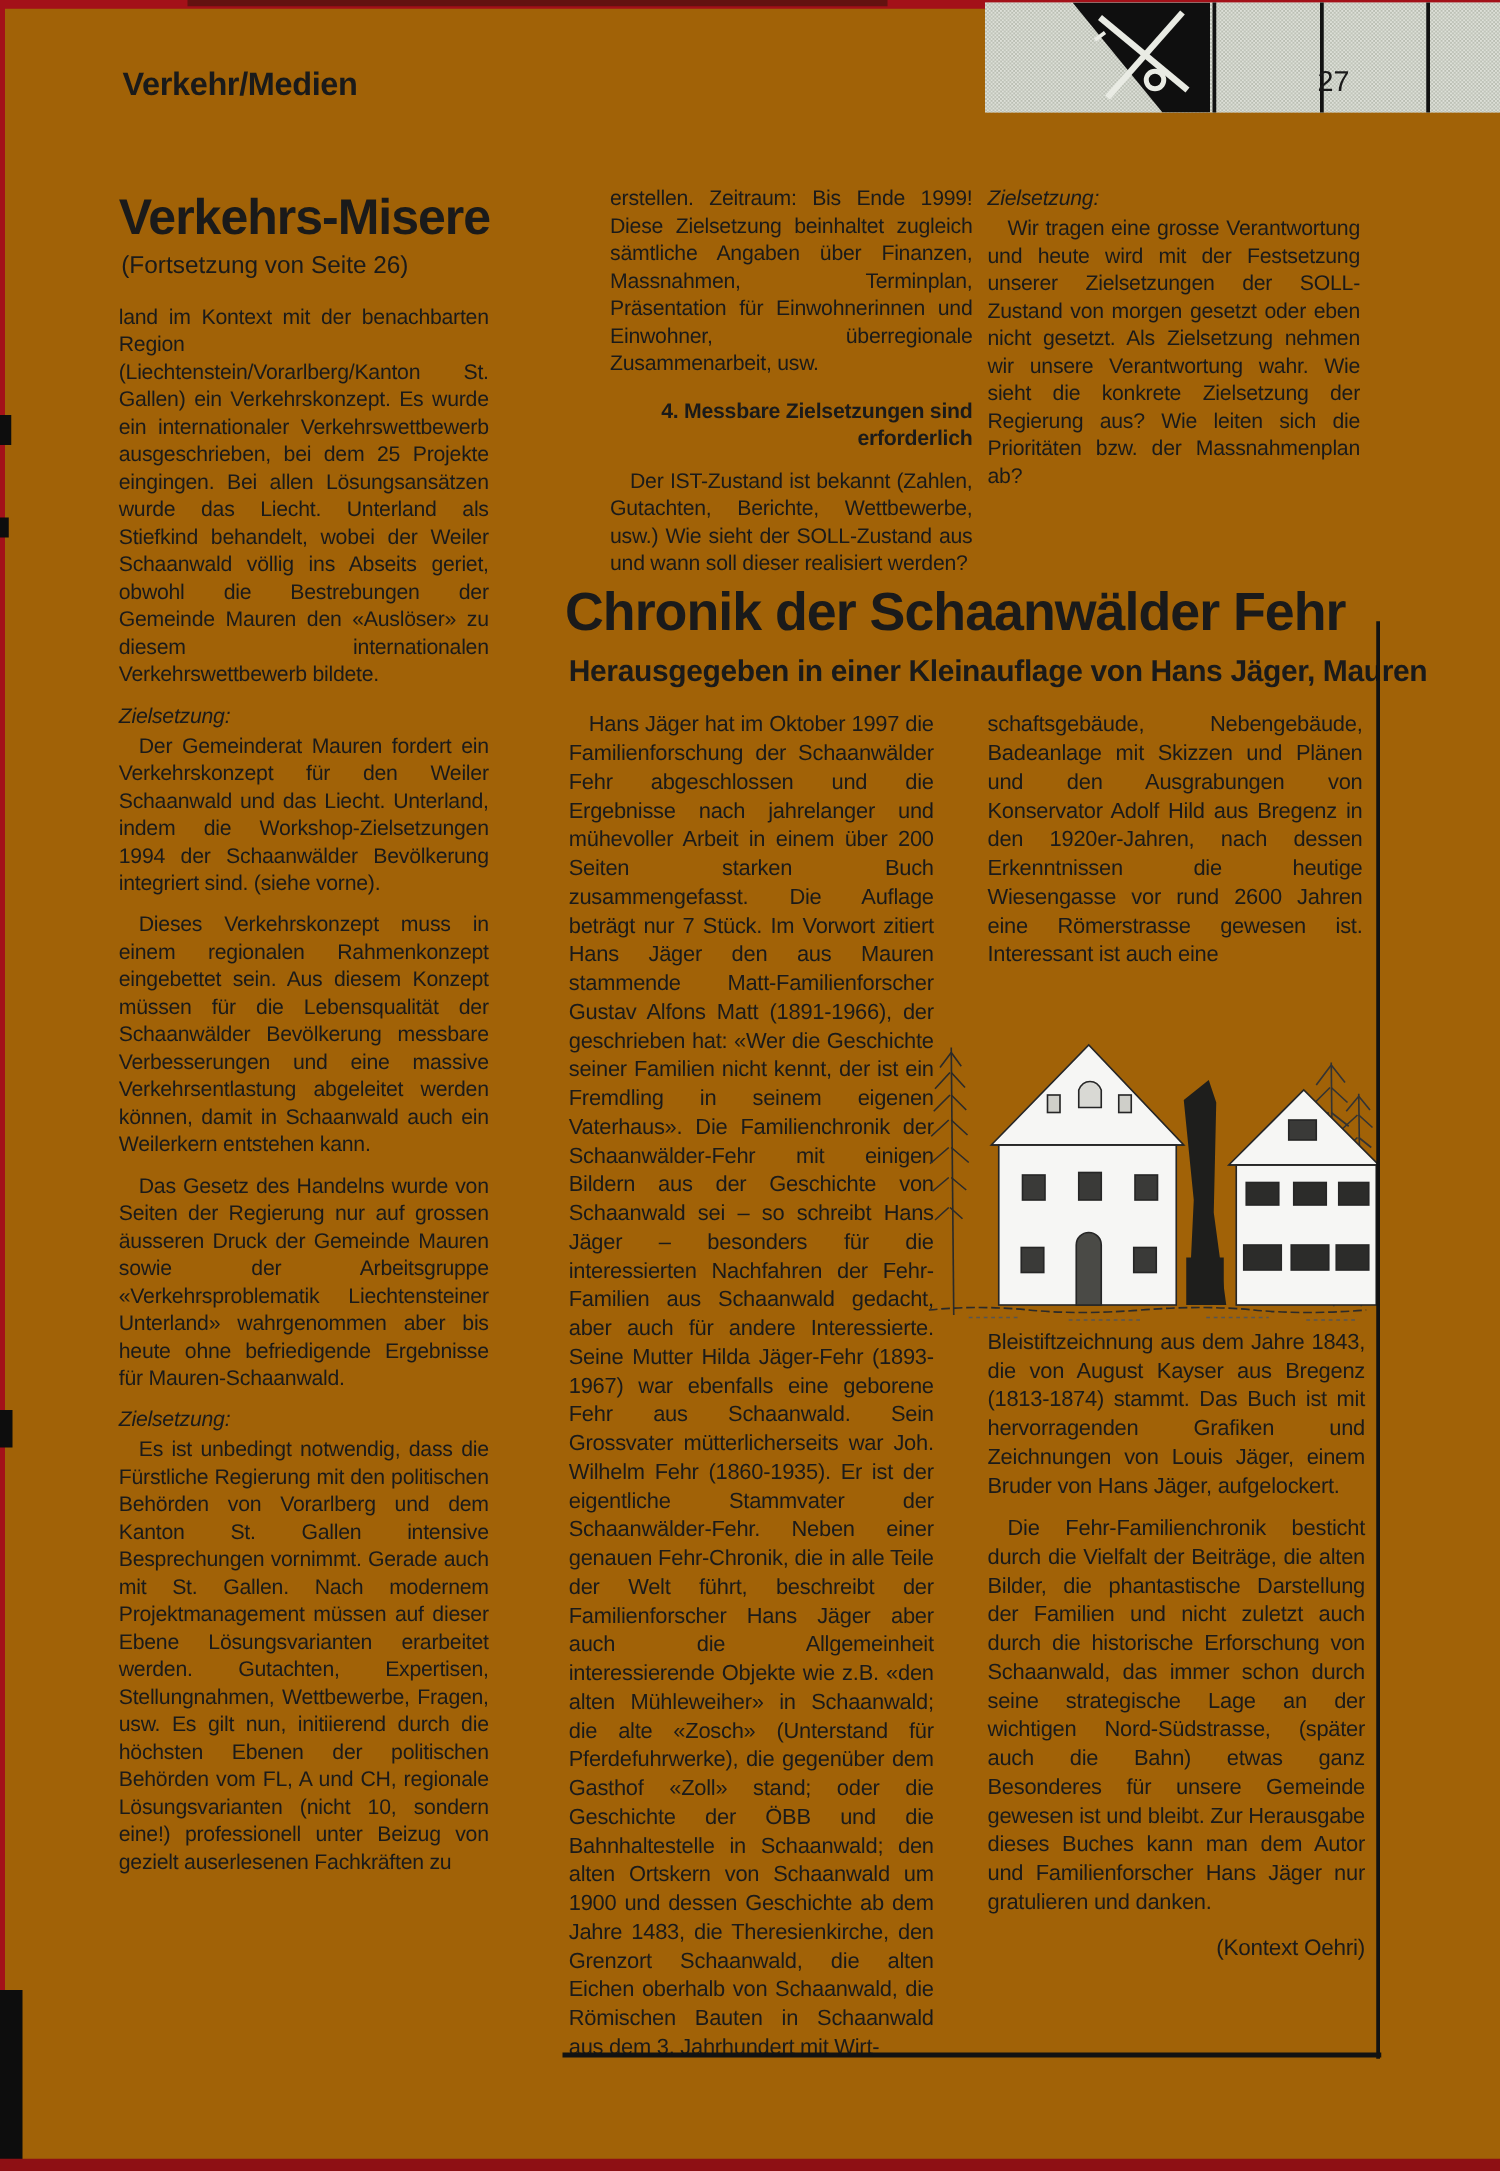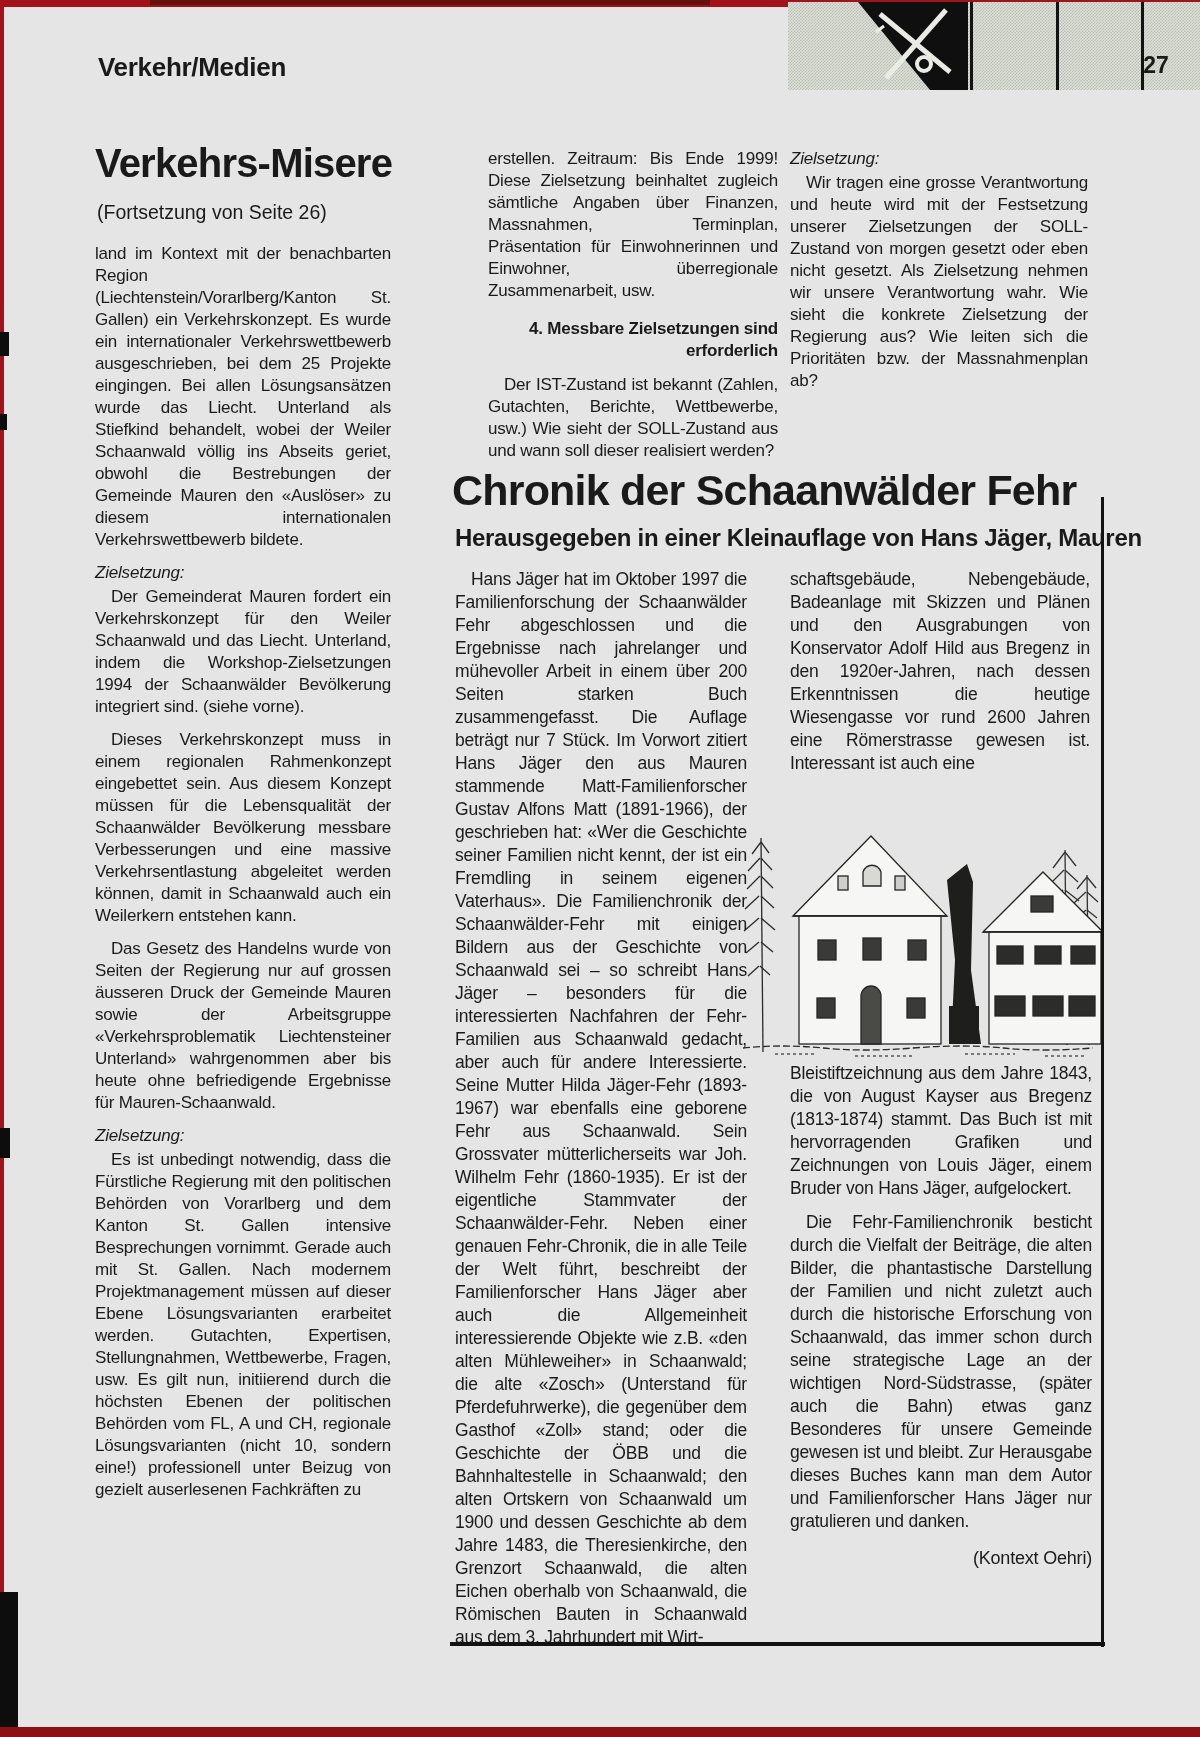--- a/index.html
+++ b/index.html
@@ -1,18 +1,18 @@
 <!DOCTYPE html>
 <html lang="de"><head>
 <meta charset="utf-8">
 <style>
   html,body{margin:0;padding:0;background:#888;}
   #page{
     position:relative;width:1200px;height:1737px;margin:0 auto;
-    background:#e5e5e5;overflow:hidden;
+    background:#a16207;overflow:hidden;
     font-family:"Liberation Sans","DejaVu Sans",sans-serif;
     color:#1a1a1a;
   }
   
   .edge-top{position:absolute;left:0;top:0;width:1200px;height:7px;background:#a31119;}
   .edge-top-dark{position:absolute;left:150px;top:0;width:560px;height:5px;background:#4d130e;opacity:.75;}
   .edge-left{position:absolute;left:0;top:0;width:4px;height:1737px;background:#a31119;}
   .edge-bottom{position:absolute;left:0;top:1727px;width:1200px;height:10px;background:#8e1014;}
   .scan-mark{position:absolute;background:#0d0d0d;}
   .m1{left:0;top:332px;width:9px;height:24px;}
@@ -26,24 +26,24 @@
     position:absolute;left:788px;top:2px;width:412px;height:88px;
     background-color:#dde0d8;
     background-image:
       linear-gradient(45deg,#b9bdb2 25%,transparent 25%,transparent 75%,#b9bdb2 75%),
       linear-gradient(45deg,#b9bdb2 25%,transparent 25%,transparent 75%,#b9bdb2 75%);
     background-size:3px 3px;background-position:0 0,1.5px 1.5px;
   }
   .band-divider{position:absolute;top:2px;width:3px;height:88px;background:#121212;}
   .d1{left:970px;}.d2{left:1056px;}.d3{left:1141px;}
   .band-triangle{position:absolute;left:846px;top:2px;width:124px;height:88px;}
-  .page-number{position:absolute;left:1116px;top:52px;width:80px;text-align:center;font-size:23px;font-weight:bold;}
+  .page-number{position:absolute;left:1054px;top:52px;width:80px;text-align:left;font-size:23px;font-weight:normal;}
 
   
-  .a1-title{position:absolute;left:95px;top:141px;font-size:40px;font-weight:bold;letter-spacing:-0.8px;}
+  .a1-title{position:absolute;left:95px;top:152px;font-size:40px;font-weight:bold;letter-spacing:-0.8px;}
   .a1-subtitle{position:absolute;left:97px;top:201px;font-size:19.5px;}
   .col{position:absolute;text-align:justify;letter-spacing:-0.2px;}
   .a1-col{font-size:17px;line-height:22px;}
   .a1-col1{left:95px;top:243px;width:296px;}
   .a1-col2{left:455px;top:148px;width:290px;margin-left:33px;}
   .a1-col3{left:790px;top:148px;width:298px;}
 
   
   .a2-headline{position:absolute;left:452px;top:466px;font-size:43px;font-weight:bold;letter-spacing:-0.8px;white-space:nowrap;}
   .a2-subheadline{position:absolute;left:455px;top:524px;font-size:24px;font-weight:bold;letter-spacing:-0.3px;white-space:nowrap;}

